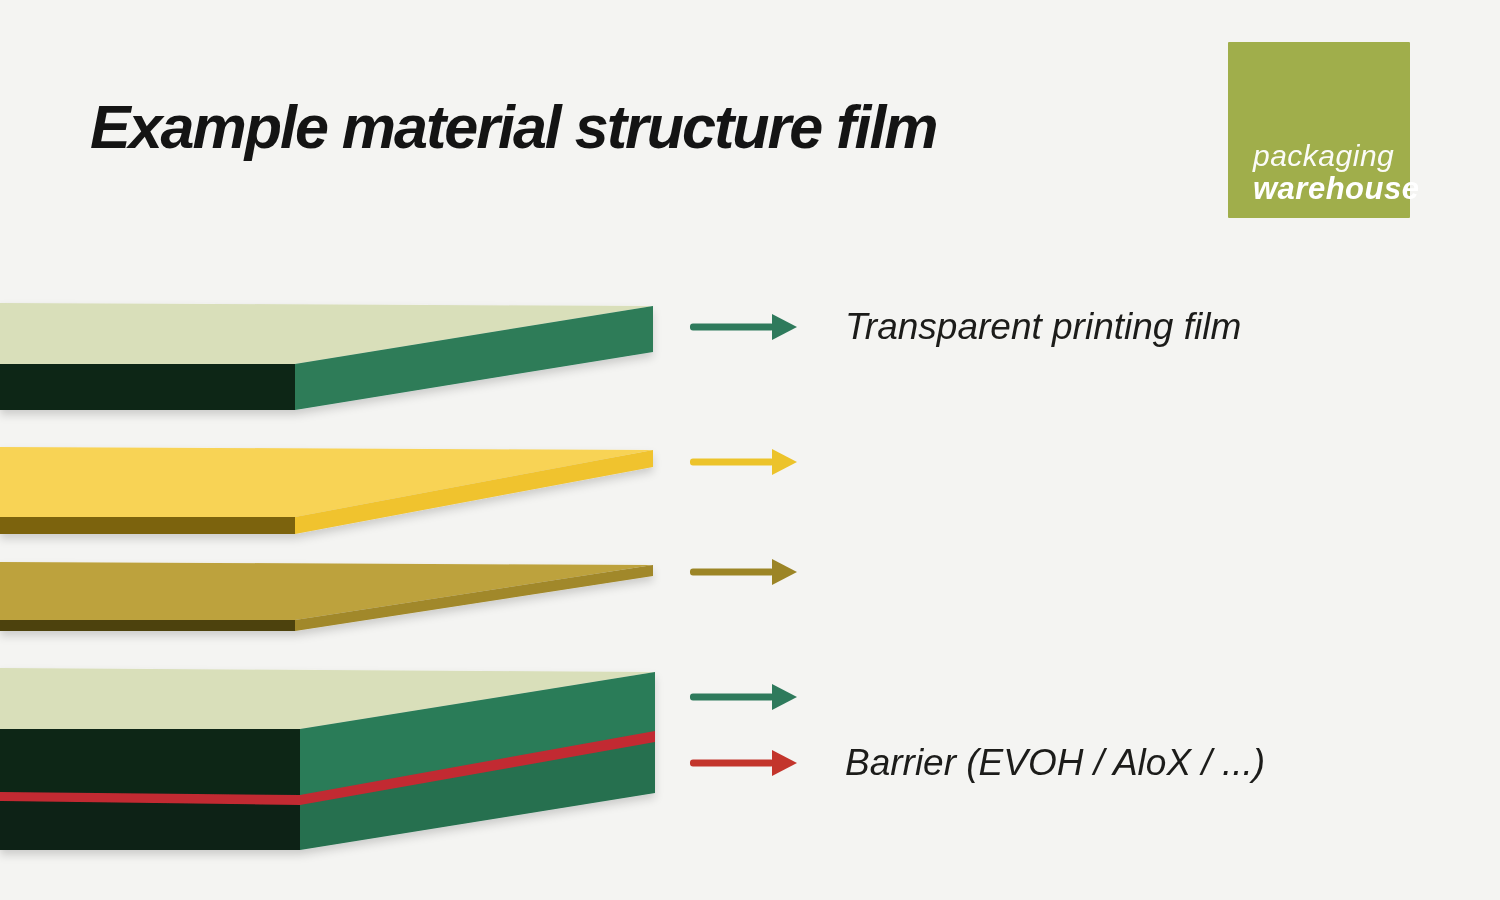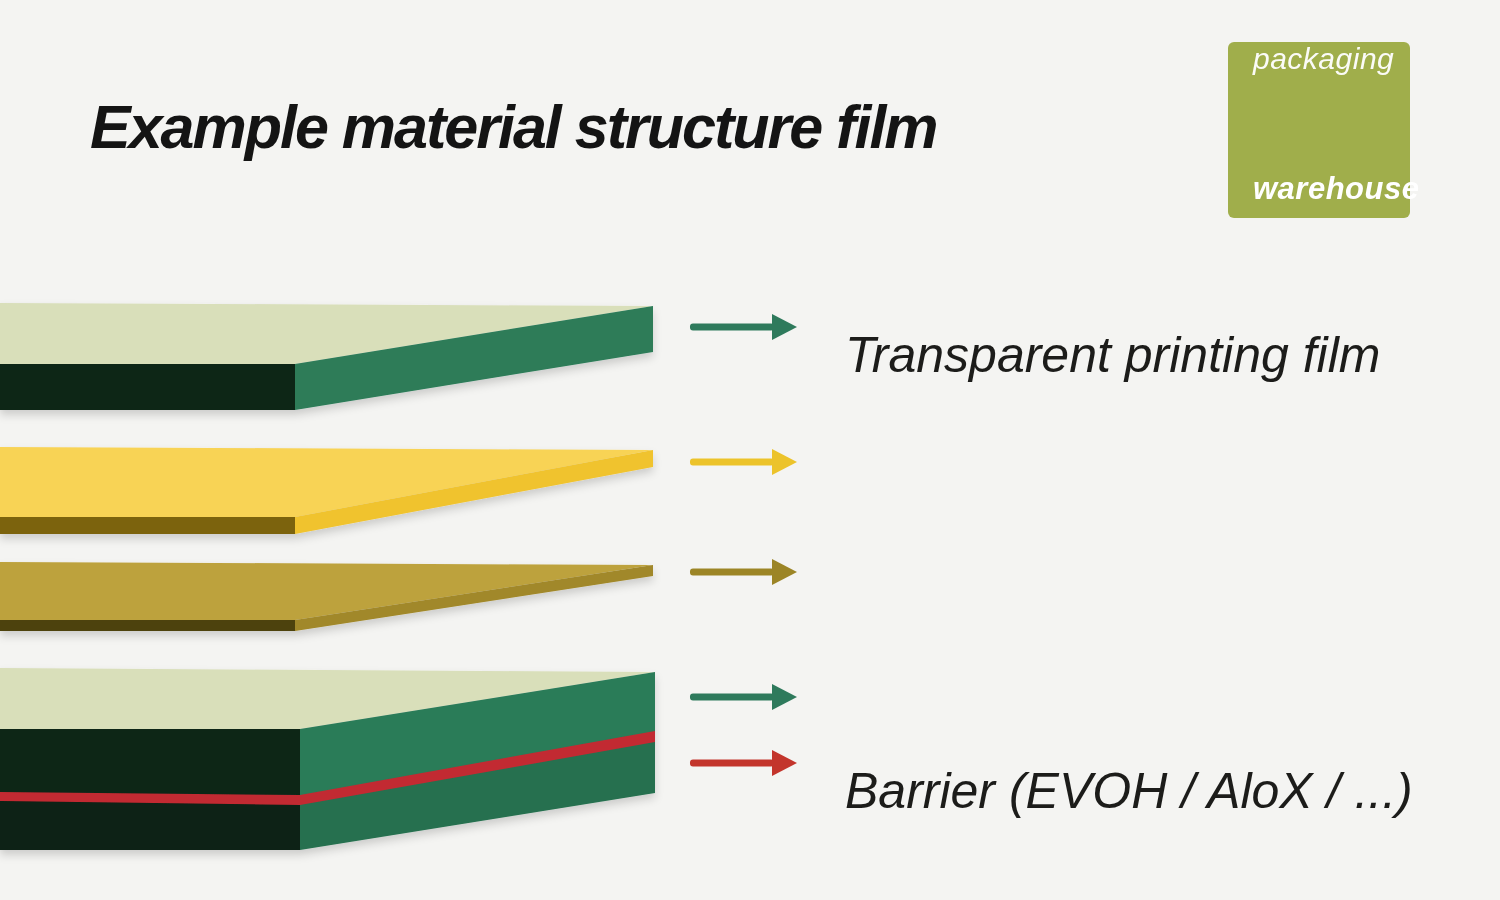--- a/index.html
+++ b/index.html
@@ -9,31 +9,31 @@
     font-family:"Liberation Sans", sans-serif;
   }
   .page{position:absolute;inset:0;font-style:italic;}
   .title{
     position:absolute;left:90px;top:92px;
     font-size:61px;font-weight:bold;letter-spacing:-2px;
     color:#141414;white-space:nowrap;
   }
   .logo{
     position:absolute;left:1228px;top:42px;width:182px;height:176px;
-    border-radius:6px;
-    display:flex;flex-direction:column;justify-content:space-between;
+    border-radius:1px;
+    display:flex;flex-direction:column;justify-content:flex-end;
     padding:0 14px 12px 25px;box-sizing:border-box;
     color:#ffffff;
   }
   .logo .l1{font-size:30px;font-weight:normal;line-height:33px;letter-spacing:0.5px;opacity:0.96;}
   .logo .l2{font-size:31px;font-weight:bold;line-height:34px;letter-spacing:0.5px;}
   svg.diagram{position:absolute;left:0;top:0;}
   .label{
     position:absolute;left:845px;transform:translateY(-50%);
-    font-size:50px;color:#1c1c1a;white-space:nowrap;margin-top:28px;
+    font-size:37px;color:#1c1c1a;white-space:nowrap;
   }
   .lab1{top:327px;} .lab2{top:462px;} .lab3{top:572px;} .lab4{top:697px;} .lab5{top:763px;}
 </style>
 </head>
 <body style="background: rgb(244, 244, 242);">
 
 <div class="page">
 
   <div class="title">Example material structure film</div>
 

